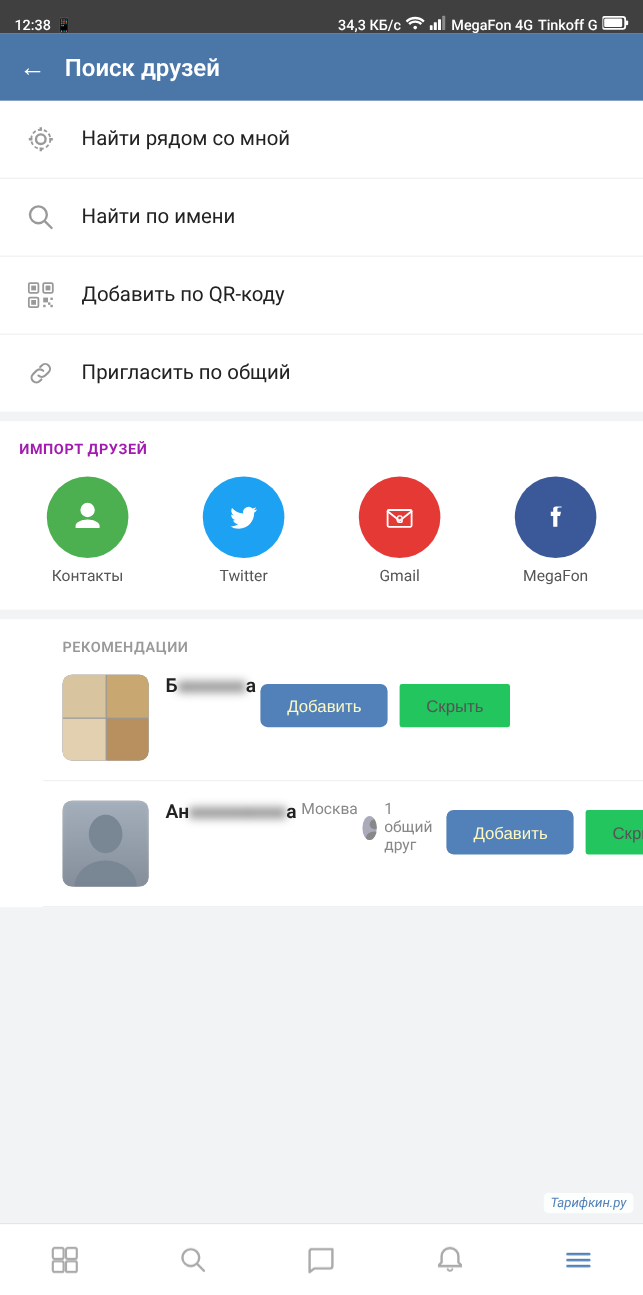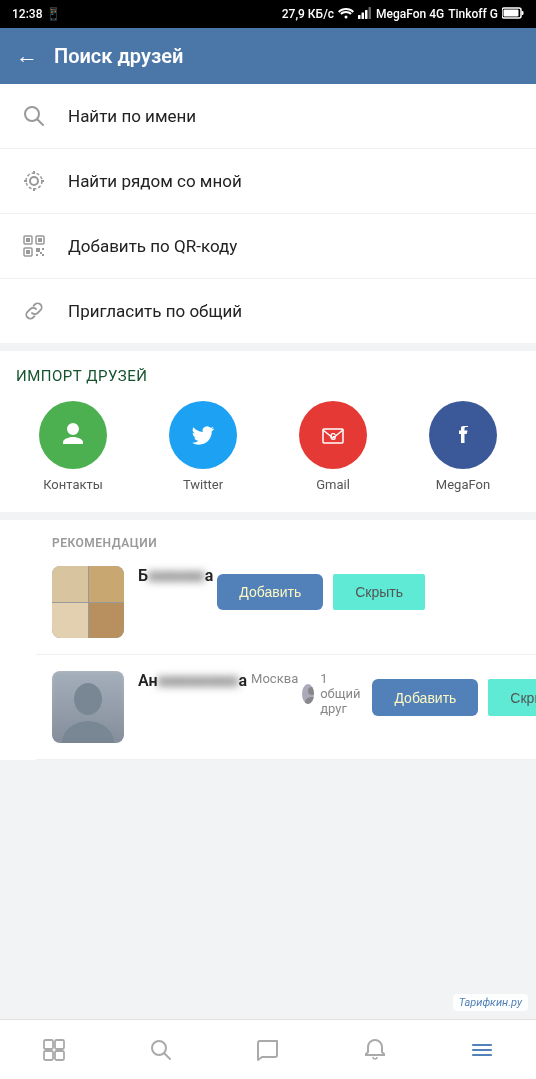--- a/index.html
+++ b/index.html
@@ -7,24 +7,24 @@
     body {
       width: 536px;
       min-height: 1079px;
       font-family: 'Roboto', Arial, sans-serif;
       background: #f2f3f5;
       overflow-x: hidden;
     }
 
     
     .status-bar {
-      background: #000000;
+      background: #404040;
       height: 28px;
       display: flex;
-      align-items: center;
+      align-items: flex-end;
       justify-content: space-between;
       padding: 0 12px;
       color: white;
       font-size: 12px;
       font-weight: 500;
     }
     .status-bar-left { display: flex; align-items: center; gap: 4px; }
     .status-bar-right { display: flex; align-items: center; gap: 4px; }
 
     
@@ -76,23 +76,23 @@
       color: #222;
     }
 
     
     .import-section {
       background: white;
       padding: 16px 0 20px 0;
       margin-bottom: 8px;
     }
     .section-title {
-      font-size: 15px;
-      color: #14532d;
-      font-weight: 400;
+      font-size: 12px;
+      color: #a21caf;
+      font-weight: 700;
       letter-spacing: 0.5px;
       padding: 0 16px 16px 16px;
     }
     .import-items {
       display: flex;
       justify-content: space-around;
       padding: 0 8px;
     }
     .import-item {
       display: flex;
@@ -188,21 +188,21 @@
       background: #5181b8;
       color: #fef9c3;
       border: none;
       border-radius: 6px;
       padding: 10px 22px;
       font-size: 14px;
       font-weight: 500;
       cursor: pointer;
     }
     .btn-hide {
-      background: #5eead4;
+      background: #22c55e;
       color: #555;
       border: none;
       border-radius: 2px;
       padding: 10px 22px;
       font-size: 14px;
       font-weight: 500;
       cursor: pointer;
     }
 
     
@@ -285,21 +285,21 @@
   </style>
 </head>
 <body>
 
 <div class="status-bar">
   <div class="status-bar-left">
     <span>12:38</span>
     <span>📱</span>
   </div>
   <div class="status-bar-right">
-    <span>27,9 КБ/с</span>
+    <span>34,3 КБ/с</span>
     <span>
       <svg width="16" height="12" viewBox="0 0 16 12" fill="white">
         <path d="M8 3C5.5 3 3.2 4 1.5 5.7L0 4.2C2.1 2.2 4.9 1 8 1s5.9 1.2 8 3.2l-1.5 1.5C12.8 4 10.5 3 8 3z"></path>
         <path d="M8 6c-1.7 0-3.2.7-4.3 1.8L2.2 6.3C3.7 4.9 5.7 4 8 4s4.3.9 5.8 2.3l-1.5 1.5C11.2 6.7 9.7 6 8 6z"></path>
         <circle cx="8" cy="10" r="1.5"></circle>
       </svg>
     </span>
     <span>
       <svg width="14" height="12" viewBox="0 0 14 12" fill="white">
         <rect x="0" y="8" width="2.5" height="4" rx="0.5"></rect>
@@ -324,38 +324,38 @@
   <span class="nav-back">←</span>
   <span class="nav-title">Поиск друзей</span>
 </div>
 
 <div class="pb-60">
 
   <div class="menu-section">
     <div class="menu-item">
       <div class="menu-icon">
         <svg width="22" height="22" viewBox="0 0 22 22" fill="none">
-          <circle cx="9" cy="9" r="7" stroke="#999" stroke-width="2"></circle>
-          <line x1="14.5" y1="14.5" x2="20" y2="20" stroke="#999" stroke-width="2" stroke-linecap="round"></line>
-        </svg>
-      </div>
-      <span class="menu-label">Найти по имени</span>
-    </div>
-    <div class="menu-item">
-      <div class="menu-icon">
-        <svg width="22" height="22" viewBox="0 0 22 22" fill="none">
           <circle cx="11" cy="11" r="4" stroke="#999" stroke-width="2"></circle>
           <circle cx="11" cy="11" r="8" stroke="#999" stroke-width="1.5" stroke-dasharray="3 2"></circle>
           <line x1="11" y1="1" x2="11" y2="4" stroke="#999" stroke-width="2"></line>
           <line x1="11" y1="18" x2="11" y2="21" stroke="#999" stroke-width="2"></line>
           <line x1="1" y1="11" x2="4" y2="11" stroke="#999" stroke-width="2"></line>
           <line x1="18" y1="11" x2="21" y2="11" stroke="#999" stroke-width="2"></line>
         </svg>
       </div>
       <span class="menu-label">Найти рядом со мной</span>
+    </div>
+    <div class="menu-item">
+      <div class="menu-icon">
+        <svg width="22" height="22" viewBox="0 0 22 22" fill="none">
+          <circle cx="9" cy="9" r="7" stroke="#999" stroke-width="2"></circle>
+          <line x1="14.5" y1="14.5" x2="20" y2="20" stroke="#999" stroke-width="2" stroke-linecap="round"></line>
+        </svg>
+      </div>
+      <span class="menu-label">Найти по имени</span>
     </div>
     <div class="menu-item">
       <div class="menu-icon">
         <svg width="22" height="22" viewBox="0 0 22 22" fill="none">
           <rect x="1" y="1" width="8" height="8" rx="1" stroke="#999" stroke-width="1.5" fill="none"></rect>
           <rect x="3" y="3" width="4" height="4" fill="#999"></rect>
           <rect x="13" y="1" width="8" height="8" rx="1" stroke="#999" stroke-width="1.5" fill="none"></rect>
           <rect x="15" y="3" width="4" height="4" fill="#999"></rect>
           <rect x="1" y="13" width="8" height="8" rx="1" stroke="#999" stroke-width="1.5" fill="none"></rect>
           <rect x="3" y="15" width="4" height="4" fill="#999"></rect>

